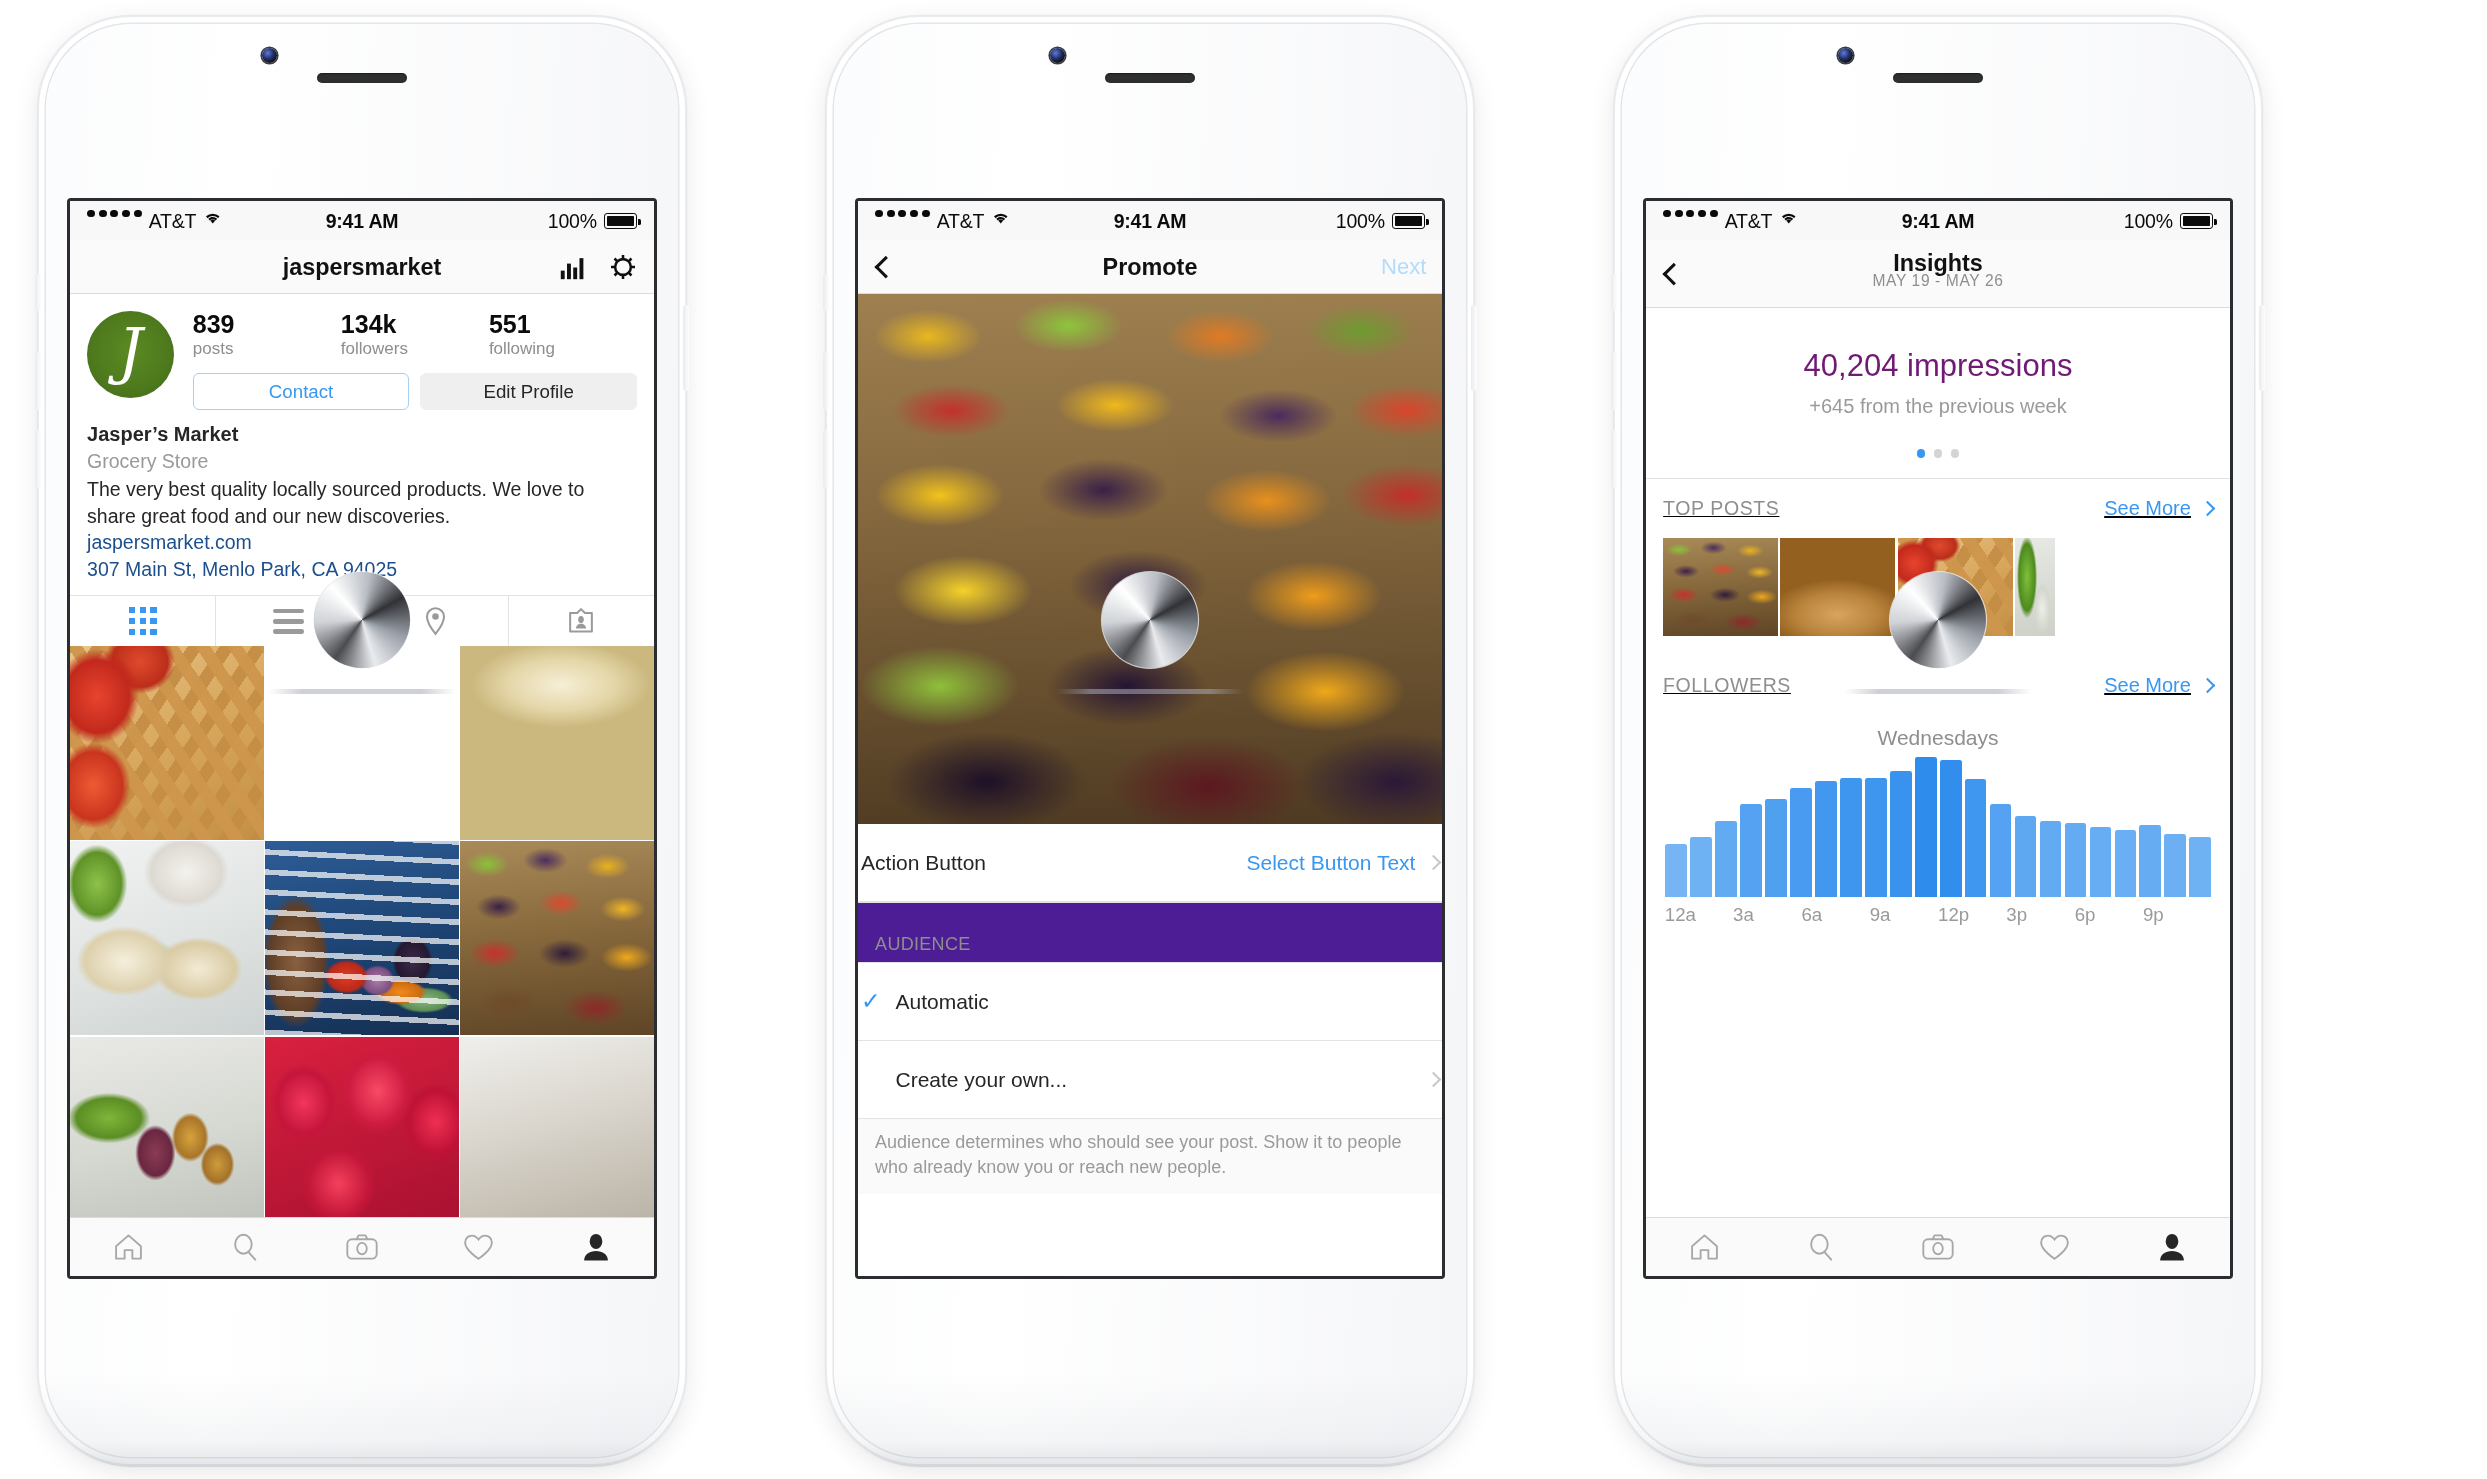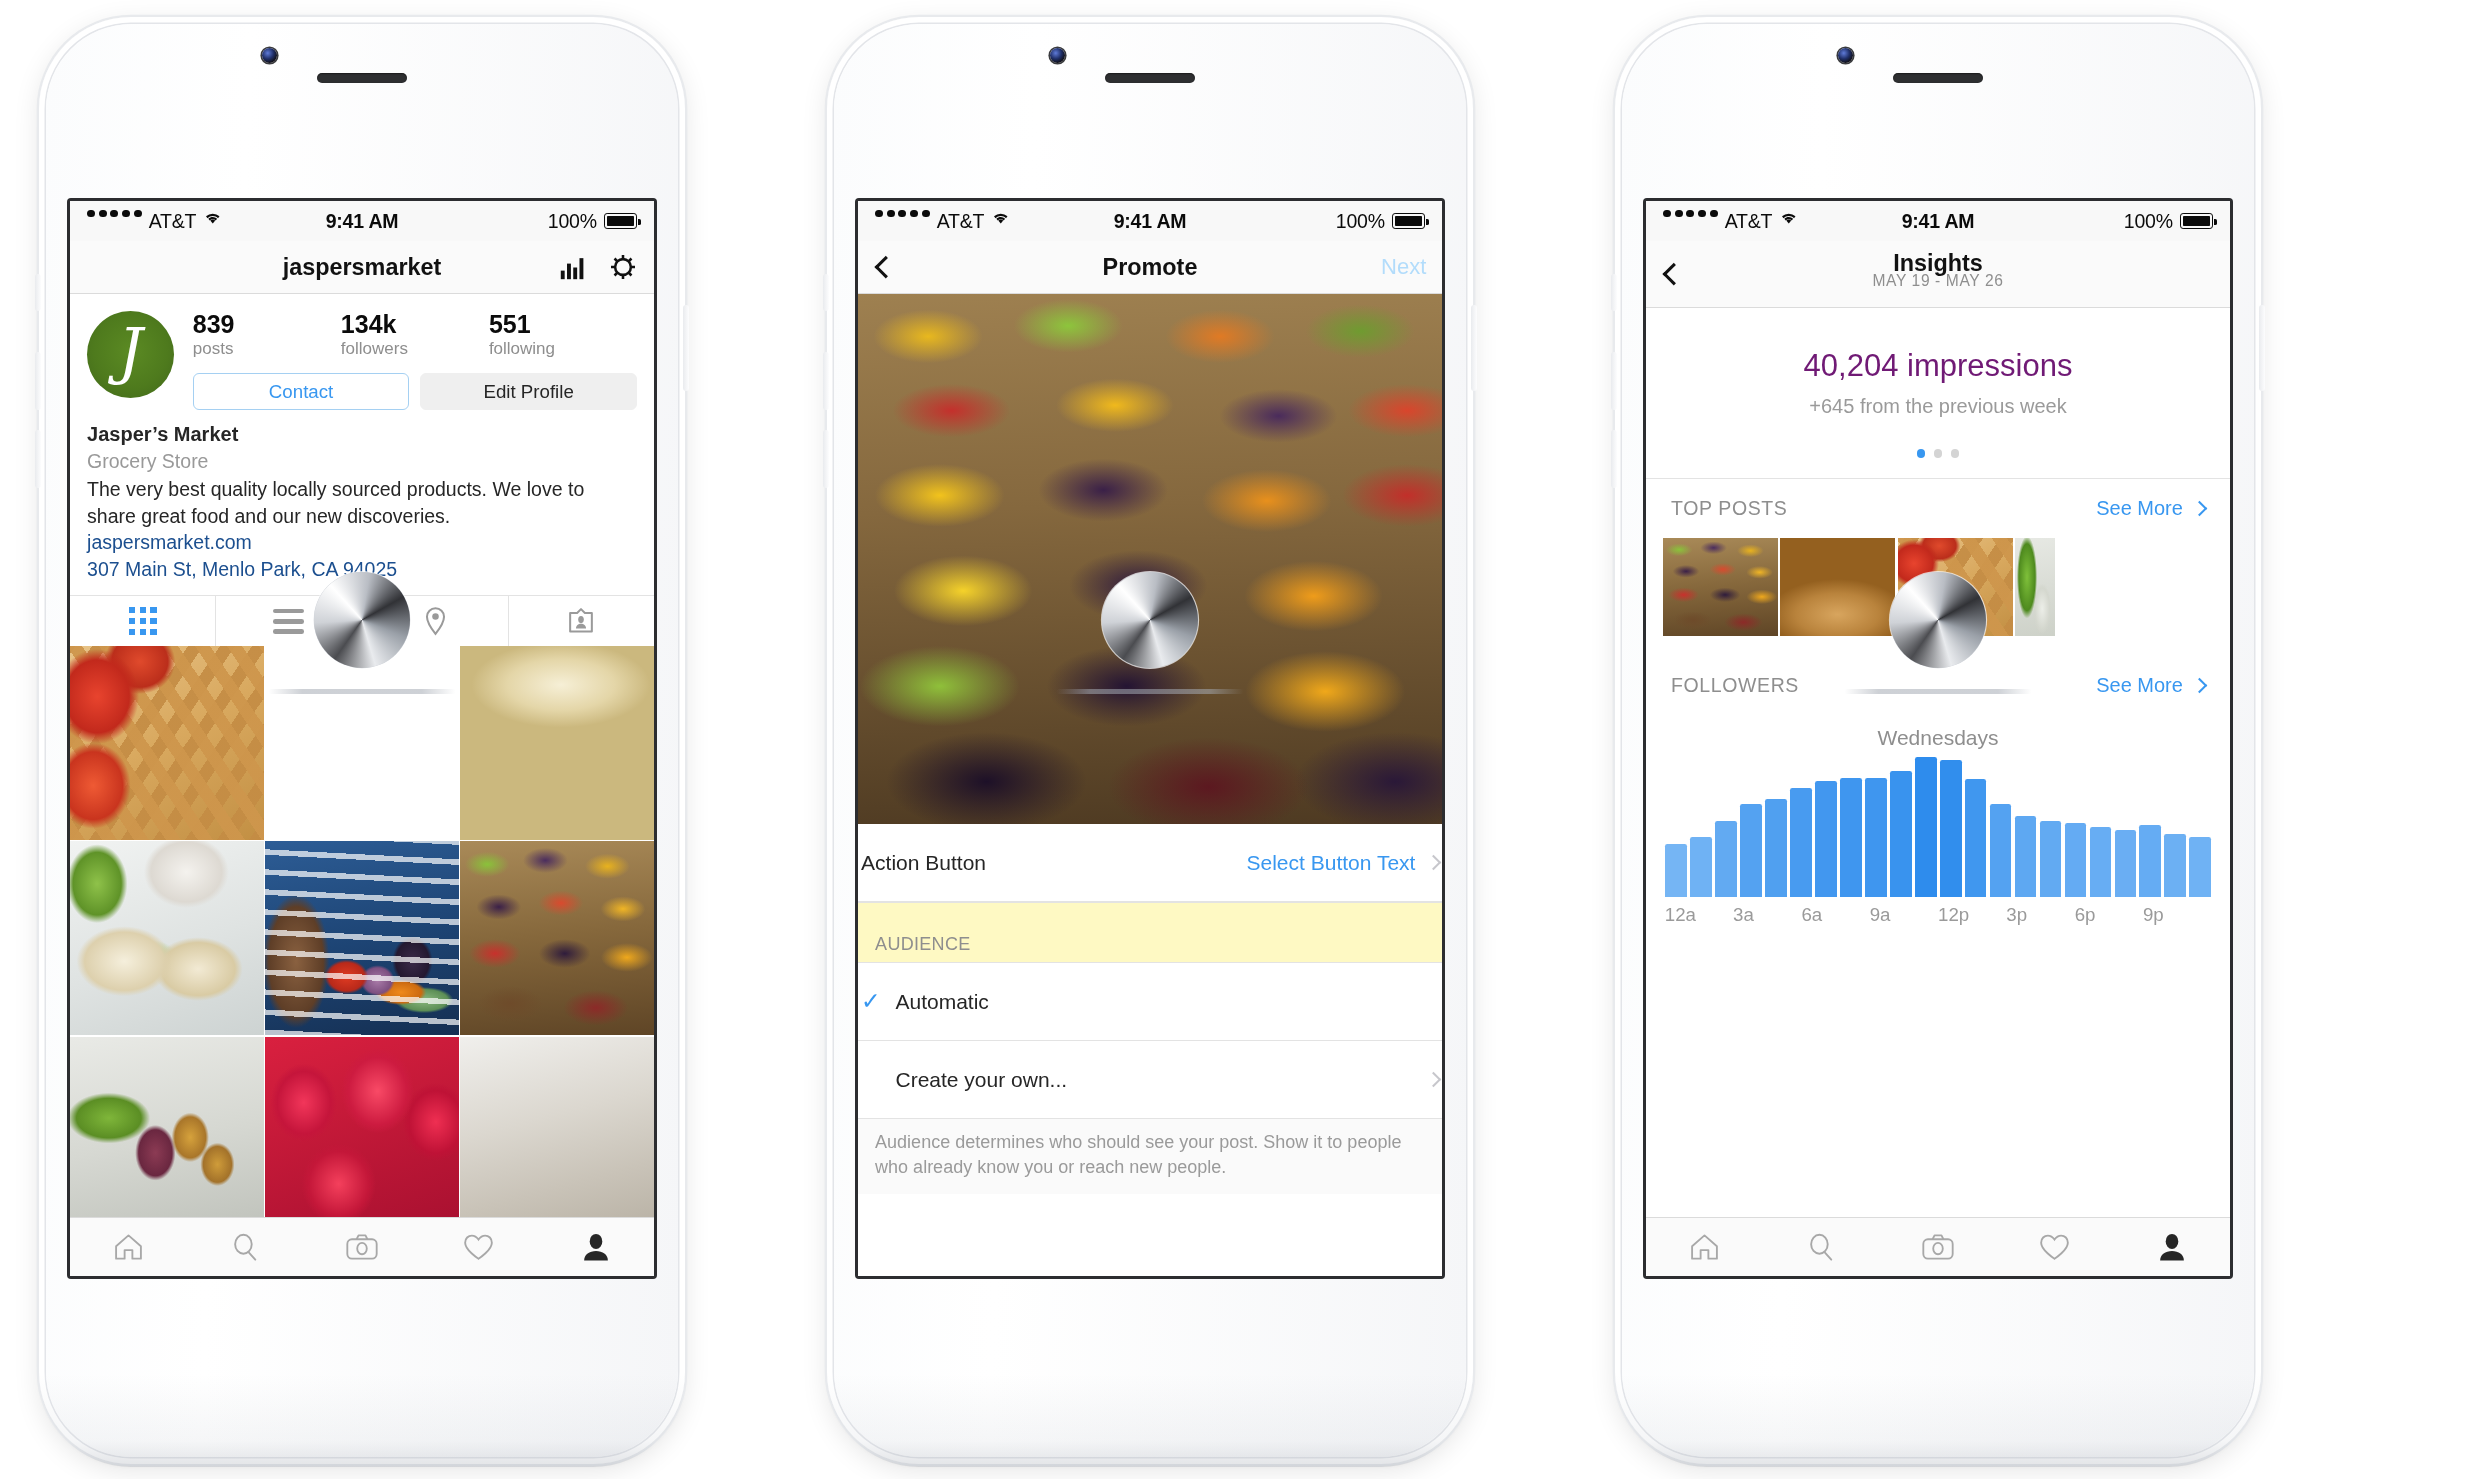--- a/index.html
+++ b/index.html
@@ -168,21 +168,21 @@
   .promo-img{ height:530px; position:relative; overflow:hidden; background:#6b5a3e; }
   .row{
     height:78px; background:#fff; display:flex; align-items:center;
     padding:0 3px; border-bottom:0.8px solid #e3e3e3; position:relative;
   }
   .row-label{ font-size:21px; color:#262626; }
   .row-val{ margin-left:auto; font-size:21px; color:#3897f0; }
   .chev-r{ width:11px; height:11px; border-top:2.3px solid #c7c7cc; border-right:2.3px solid #c7c7cc;
     transform:rotate(45deg); margin-left:12.5px; }
   .sect-head{
-    height:61px; background:#fef9c3; border-bottom:0.8px solid #e3e3e3;
+    height:61px; background:#4c1d95; border-bottom:0.8px solid #e3e3e3;
     border-top:0.8px solid #e3e3e3;
     display:flex; align-items:flex-end; padding:0 17px 7px 17px;
     font-size:18px; color:#8e8e8e; letter-spacing:0.3px;
   }
   .check{ width:23.4px; margin-right:11px; color:#3897f0; font-size:23.4px; line-height:1; }
   .footnote{
     background:#fafafa; padding:11px 17px 14px 17px;
     font-size:18px; color:#9a9a9a; line-height:1.38;
   }
 
@@ -193,21 +193,21 @@
   .impr-card{
     background:#fff; padding:40px 0 20px 0; text-align:center;
     border-bottom:0.8px solid #e3e3e3;
   }
   .impr-big{ font-size:31px; color:#701a75; }
   .impr-sub{ font-size:20px; color:#9a9a9a; margin-top:11px; }
   .pager{ display:flex; justify-content:center; gap:8.6px; margin-top:31px; }
   .pager i{ width:8.6px; height:8.6px; border-radius:50%; background:#d4d4d4; display:block; }
   .pager i.on{ background:#3897f0; }
   .sect-row{
-    display:flex; align-items:center; padding:0 25px; height:59px; background:#fff;
+    display:flex; align-items:center; padding:0 17px; height:59px; background:#fff;text-decoration:underline;
   }
   .sect-title{ font-size:19.5px; color:#8e8e8e; letter-spacing:0.6px; }
   .see-more{ margin-left:auto; font-size:20px; color:#3897f0; display:flex; align-items:center; }
   .top-posts{ display:flex; gap:2.3px; padding:0 17px 0 17px; overflow:hidden; }
   .tp{ width:115px; height:98px; flex:none; overflow:hidden; position:relative; }
   .tp:last-child{ width:40px; }
   .tp>div{ position:absolute; inset:0; }
   .divider{ height:0.8px; background:#e3e3e3; margin:20px 0 0 0; }
   .chart-title{ text-align:center; font-size:21px; color:#8e8e8e; padding:11px 0 6.2px 0; }
   .chart{ height:140px; display:flex; align-items:flex-end; gap:3.1px; padding:0 18.7px; }

